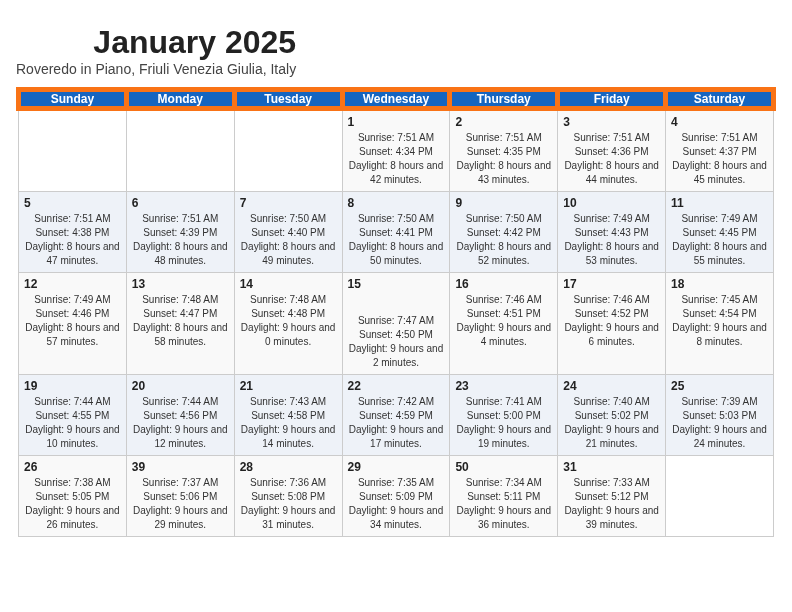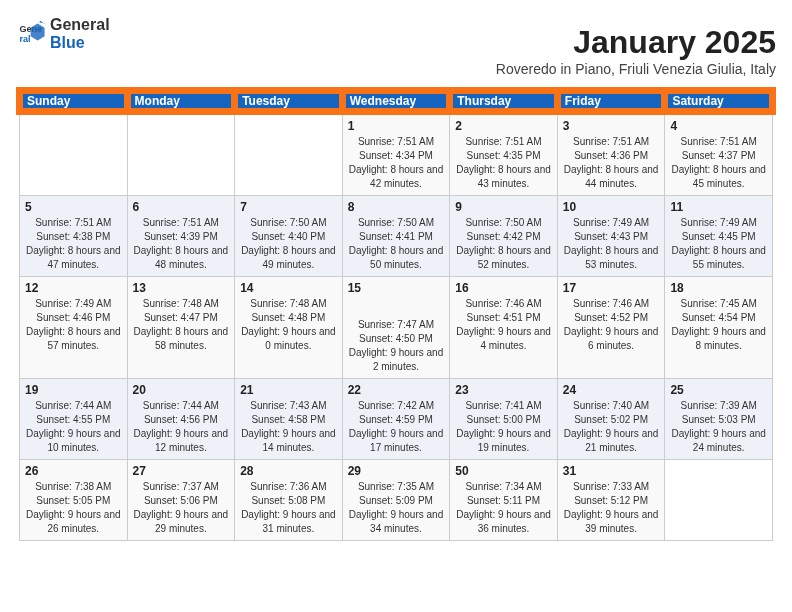--- a/index.html
+++ b/index.html
@@ -40,23 +40,23 @@
     }
     table {
       width: 100%;
       border-collapse: collapse;
       font-size: 11px;
     }
     thead tr th {
       background-color: #1565c0;
       color: #fff;
       padding: 0 4px;
-      text-align: left;
+      text-align: center;
       font-size: 12px;
-      border: 7px solid #f97316;
+      border: 5px solid #f97316;
     }
     tbody tr td {
       border: 1px solid #ccc;
       vertical-align: top;
       padding: 4px 5px;
       width: calc(100% / 7);
       min-height: 70px;
       color: #333;
       background: #fff;
     }
@@ -79,34 +79,20 @@
       text-align: center;
     }
     .empty-cell {
       background: #fff !important;
     }
   </style>
 </head>
 <body>
 
 <div class="header-area">
-  <div class="logo">
-    <div>
-      <svg class="logo-icon" viewBox="0 0 40 40" xmlns="http://www.w3.org/2000/svg">
-        <text x="2" y="20" font-size="13" font-weight="bold" fill="#333">Gene</text>
-        <text x="2" y="34" font-size="13" font-weight="bold" fill="#1565c0">ral</text>
-        <polygon points="28,8 38,14 38,26 28,32 18,26 18,14" fill="#1565c0" opacity="0.8"></polygon>
-        <polygon points="32,4 40,10 38,8 30,6" fill="#1a7fd4"></polygon>
-      </svg>
-    </div>
-    <div style="margin-left:4px;">
-      <div style="font-size:16px;font-weight:bold;color:#333;">General</div>
-      <div style="font-size:16px;font-weight:bold;color:#1565c0;">Blue</div>
-    </div>
-  </div>
   <div class="title-area">
     <div class="calendar-title">January 2025</div>
     <div class="calendar-subtitle">Roveredo in Piano, Friuli Venezia Giulia, Italy</div>
   </div>
 </div>
 
 <table>
   <thead>
     <tr>
     <th>Sunday</th>
@@ -281,21 +267,21 @@
         </td>
       </tr>
       <tr>
         <td>
           <div class="day-number">26</div>
           <div class="day-info" style="white-space: pre-line;">Sunrise: 7:38 AM
 Sunset: 5:05 PM
 Daylight: 9 hours and 26 minutes.</div>
         </td>
         <td>
-          <div class="day-number">27</div>
+          <div class="day-number">39</div>
           <div class="day-info" style="white-space: pre-line;">Sunrise: 7:37 AM
 Sunset: 5:06 PM
 Daylight: 9 hours and 29 minutes.</div>
         </td>
         <td>
           <div class="day-number">28</div>
           <div class="day-info" style="white-space: pre-line;">Sunrise: 7:36 AM
 Sunset: 5:08 PM
 Daylight: 9 hours and 31 minutes.</div>
         </td>

